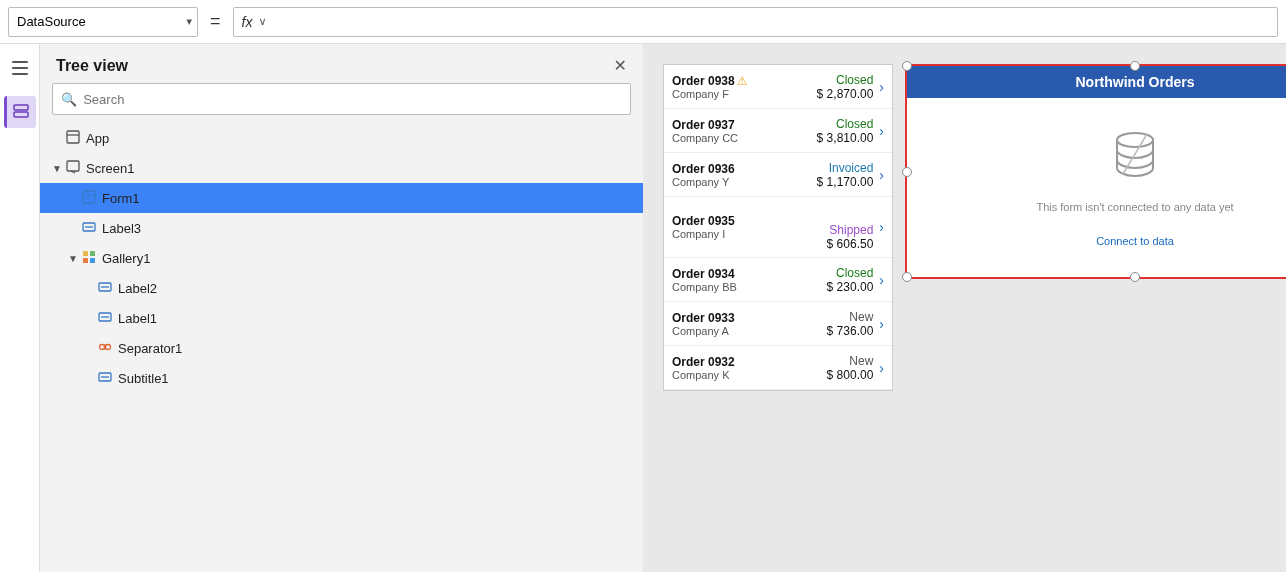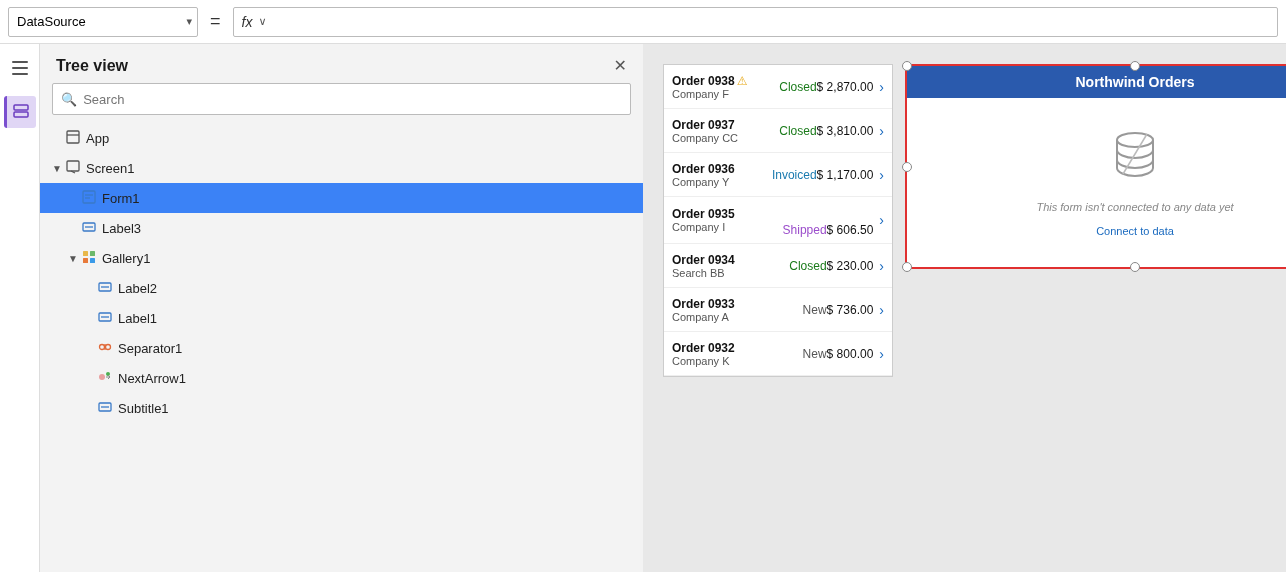--- a/index.html
+++ b/index.html
@@ -87,42 +87,42 @@
       font-size: 12px; position: relative; min-height: 44px;
     }
     .gallery-item-info { flex: 1; }
     .gallery-item-order { font-weight: 700; font-size: 12px; color: #111; }
     .gallery-item-company { color: #555; font-size: 11px; }
     .gallery-item-status { font-size: 12px; font-weight: 500; }
     .status-closed { color: #1a7a1a; }
     .status-invoiced { color: #1a7aaf; }
     .status-shipped { color: #9b4dcb; margin-top: 20px; }
     .status-new { color: #555; }
-    .gallery-item-price { font-size: 12px; color: #111; display: flex; flex-direction: row; align-items: flex-end; margin-right: 4px; }
+    .gallery-item-price { font-size: 12px; color: #111; display: flex; flex-direction: column; align-items: flex-end; margin-right: 4px; }
     .gallery-item-arrow { color: #1a6abf; font-size: 14px; margin-left: 2px; }
     .warning-icon { color: #e6a817; font-size: 12px; margin-left: 2px; }
 
     
     .form-panel-wrap {
       margin-left: 12px; display: flex; flex-direction: column;
     }
     .form-panel {
       width: 460px; background: #fff; border: 2px solid #e03030;
       position: relative;
     }
     .form-header {
       background: #2a5aad; color: #fff; font-weight: 700; font-size: 14px;
       text-align: center; padding: 8px; border-bottom: none;
     }
     .form-body {
       display: flex; flex-direction: column; align-items: center; justify-content: center;
       padding: 30px 20px; min-height: 160px;
     }
     .db-icon { color: #888; font-size: 48px; margin-bottom: 10px; }
-    .form-note { font-size: 11px; color: #888; text-align: center; margin-bottom: 12px; font-style: italic; }
+    .form-note { font-size: 11px; color: #888; text-align: center; margin-bottom: 22px; }
     .form-link { font-size: 11px; color: #1a6abf; text-align: center; cursor: pointer; }
 
     
     .handle {
       width: 10px; height: 10px; background: #fff; border: 1.5px solid #888;
       border-radius: 50%; position: absolute;
     }
     .handle.tl { top: -5px; left: -5px; }
     .handle.tc { top: -5px; left: calc(50% - 5px); }
     .handle.ml { top: calc(50% - 5px); left: -5px; }
@@ -246,29 +246,20 @@
     <span class="expand-icon"></span>
     <span class="item-icon"><svg width="14" height="14" viewBox="0 0 14 14" fill="none" stroke="#e06a3a" stroke-width="1.3">
               <circle cx="4" cy="7" r="2.5"></circle>
               <circle cx="10" cy="7" r="2.5"></circle>
               <line x1="7" y1="4" x2="7" y2="10" stroke="#e06a3a"></line>
             </svg></span>
     <span class="item-label">Separator1</span>
   </div>
         <div class="tree-item" style="padding-left: 44px;">
     <span class="expand-icon"></span>
-    <span class="item-icon"><svg width="14" height="14" viewBox="0 0 14 14" fill="none">
-              <circle cx="4" cy="7" r="3" fill="#e8a0a0"></circle>
-              <circle cx="10" cy="4" r="2" fill="#4caf50"></circle>
-              <path d="M8 7 L12 7 L10 5 M12 7 L10 9" stroke="#888" stroke-width="1"></path>
-            </svg></span>
-    <span class="item-label">NextArrow1</span>
-  </div>
-        <div class="tree-item" style="padding-left: 44px;">
-    <span class="expand-icon"></span>
     <span class="item-icon"><svg width="14" height="14" viewBox="0 0 14 14" fill="none" stroke="#3a7ac8" stroke-width="1.3">
               <rect x="1" y="3" width="12" height="8" rx="1"></rect>
               <line x1="3" y1="7" x2="11" y2="7"></line>
             </svg></span>
     <span class="item-label">Subtitle1</span>
   </div>
       </div>
   </div>
 
   <div class="canvas-area">
@@ -330,21 +321,21 @@
       <span>$ 606.50</span>
     </div>
     <span class="gallery-item-arrow">›</span>
   </div>
         <div class="gallery-item">
     <div class="gallery-item-info">
       <div style="display:flex;align-items:center;">
         <span class="gallery-item-order">Order 0934</span>
 
       </div>
-      <div class="gallery-item-company">Search BB</div>
+      <div class="gallery-item-company">Company BB</div>
     </div>
     <div class="gallery-item-price">
       <span class="gallery-item-status status-closed">Closed</span>
       <span>$ 230.00</span>
     </div>
     <span class="gallery-item-arrow">›</span>
   </div>
         <div class="gallery-item">
     <div class="gallery-item-info">
       <div style="display:flex;align-items:center;">

